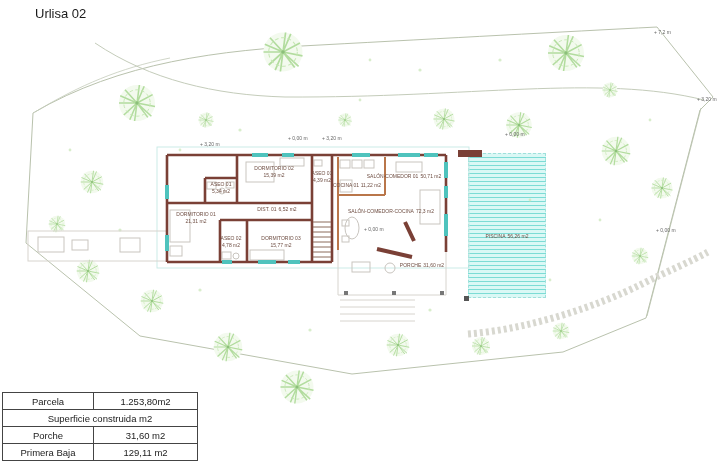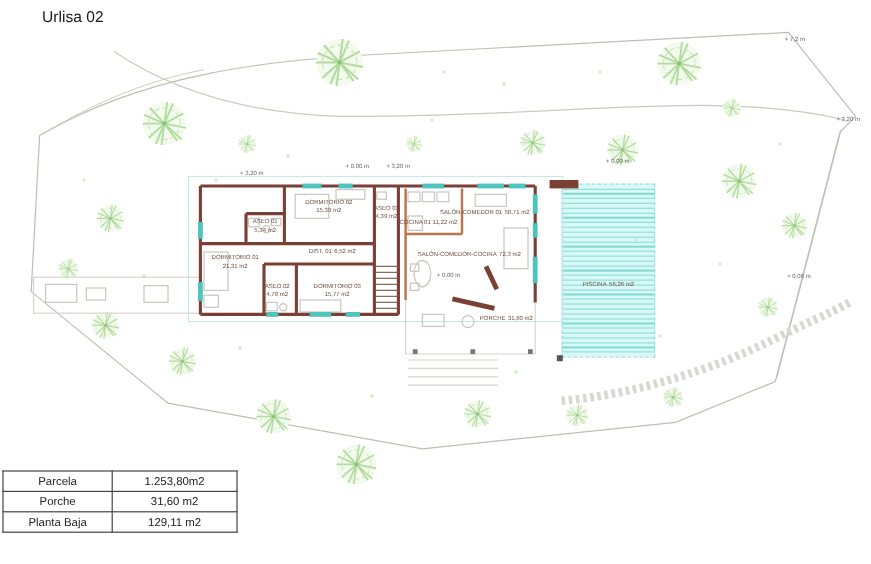--- a/index.html
+++ b/index.html
@@ -232,21 +232,24 @@
   </g>
 </svg>
 
 <table class="area-table">
   <tbody>
       <tr>
     <td class="c-label">Parcela</td>
     <td class="c-value">1.253,80m2</td>
   </tr>
   <tr>
+    <td colspan="2">Superficie construida m2</td>
+  </tr>
+  <tr>
     <td class="c-label">Porche</td>
     <td class="c-value">31,60 m2</td>
   </tr>
   <tr>
-    <td class="c-label">Planta Baja</td>
+    <td class="c-label">Primera Baja</td>
     <td class="c-value">129,11 m2</td>
   </tr>
 </tbody>
   </table>
 
 </body></html>

